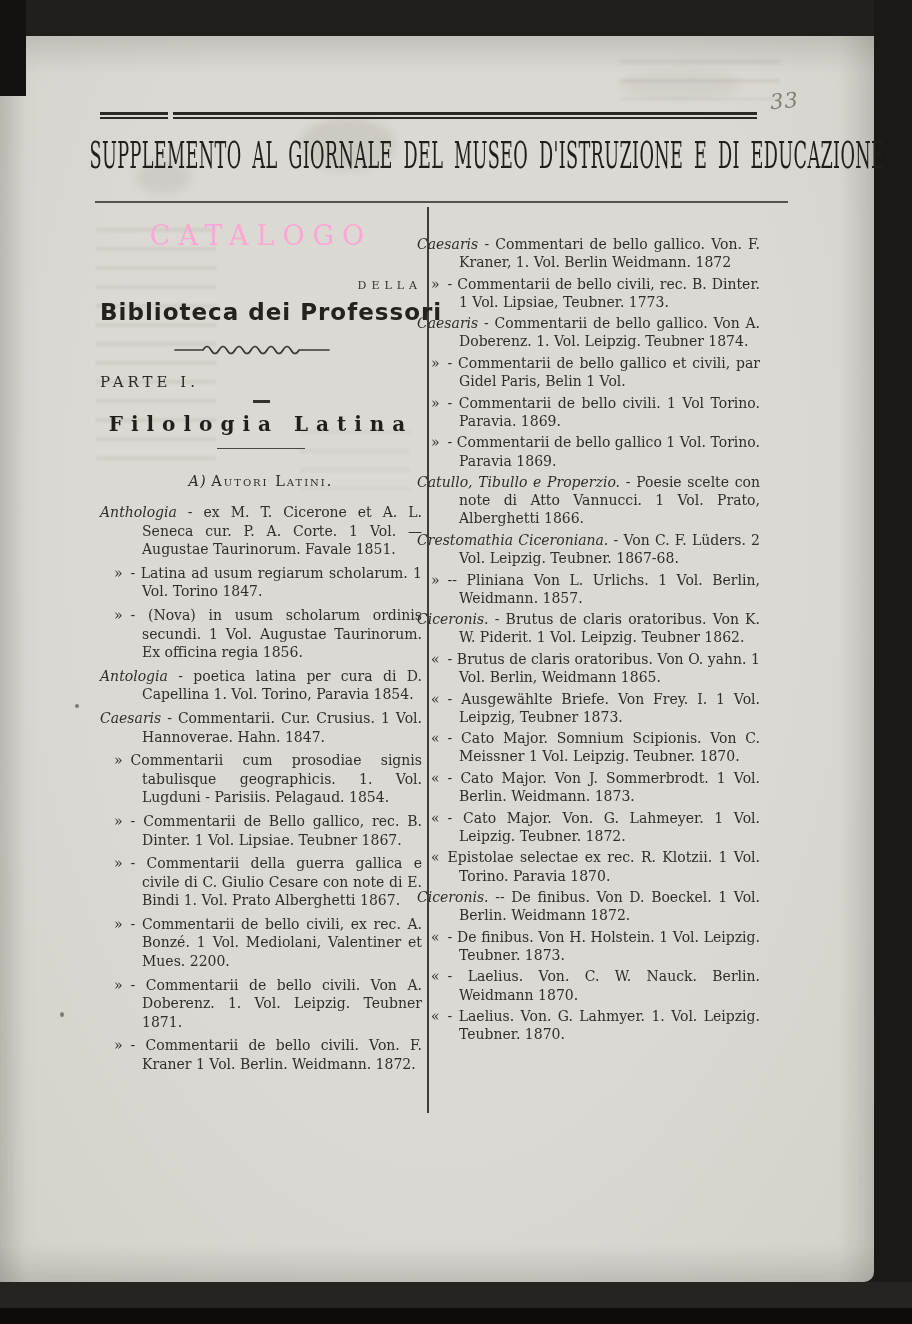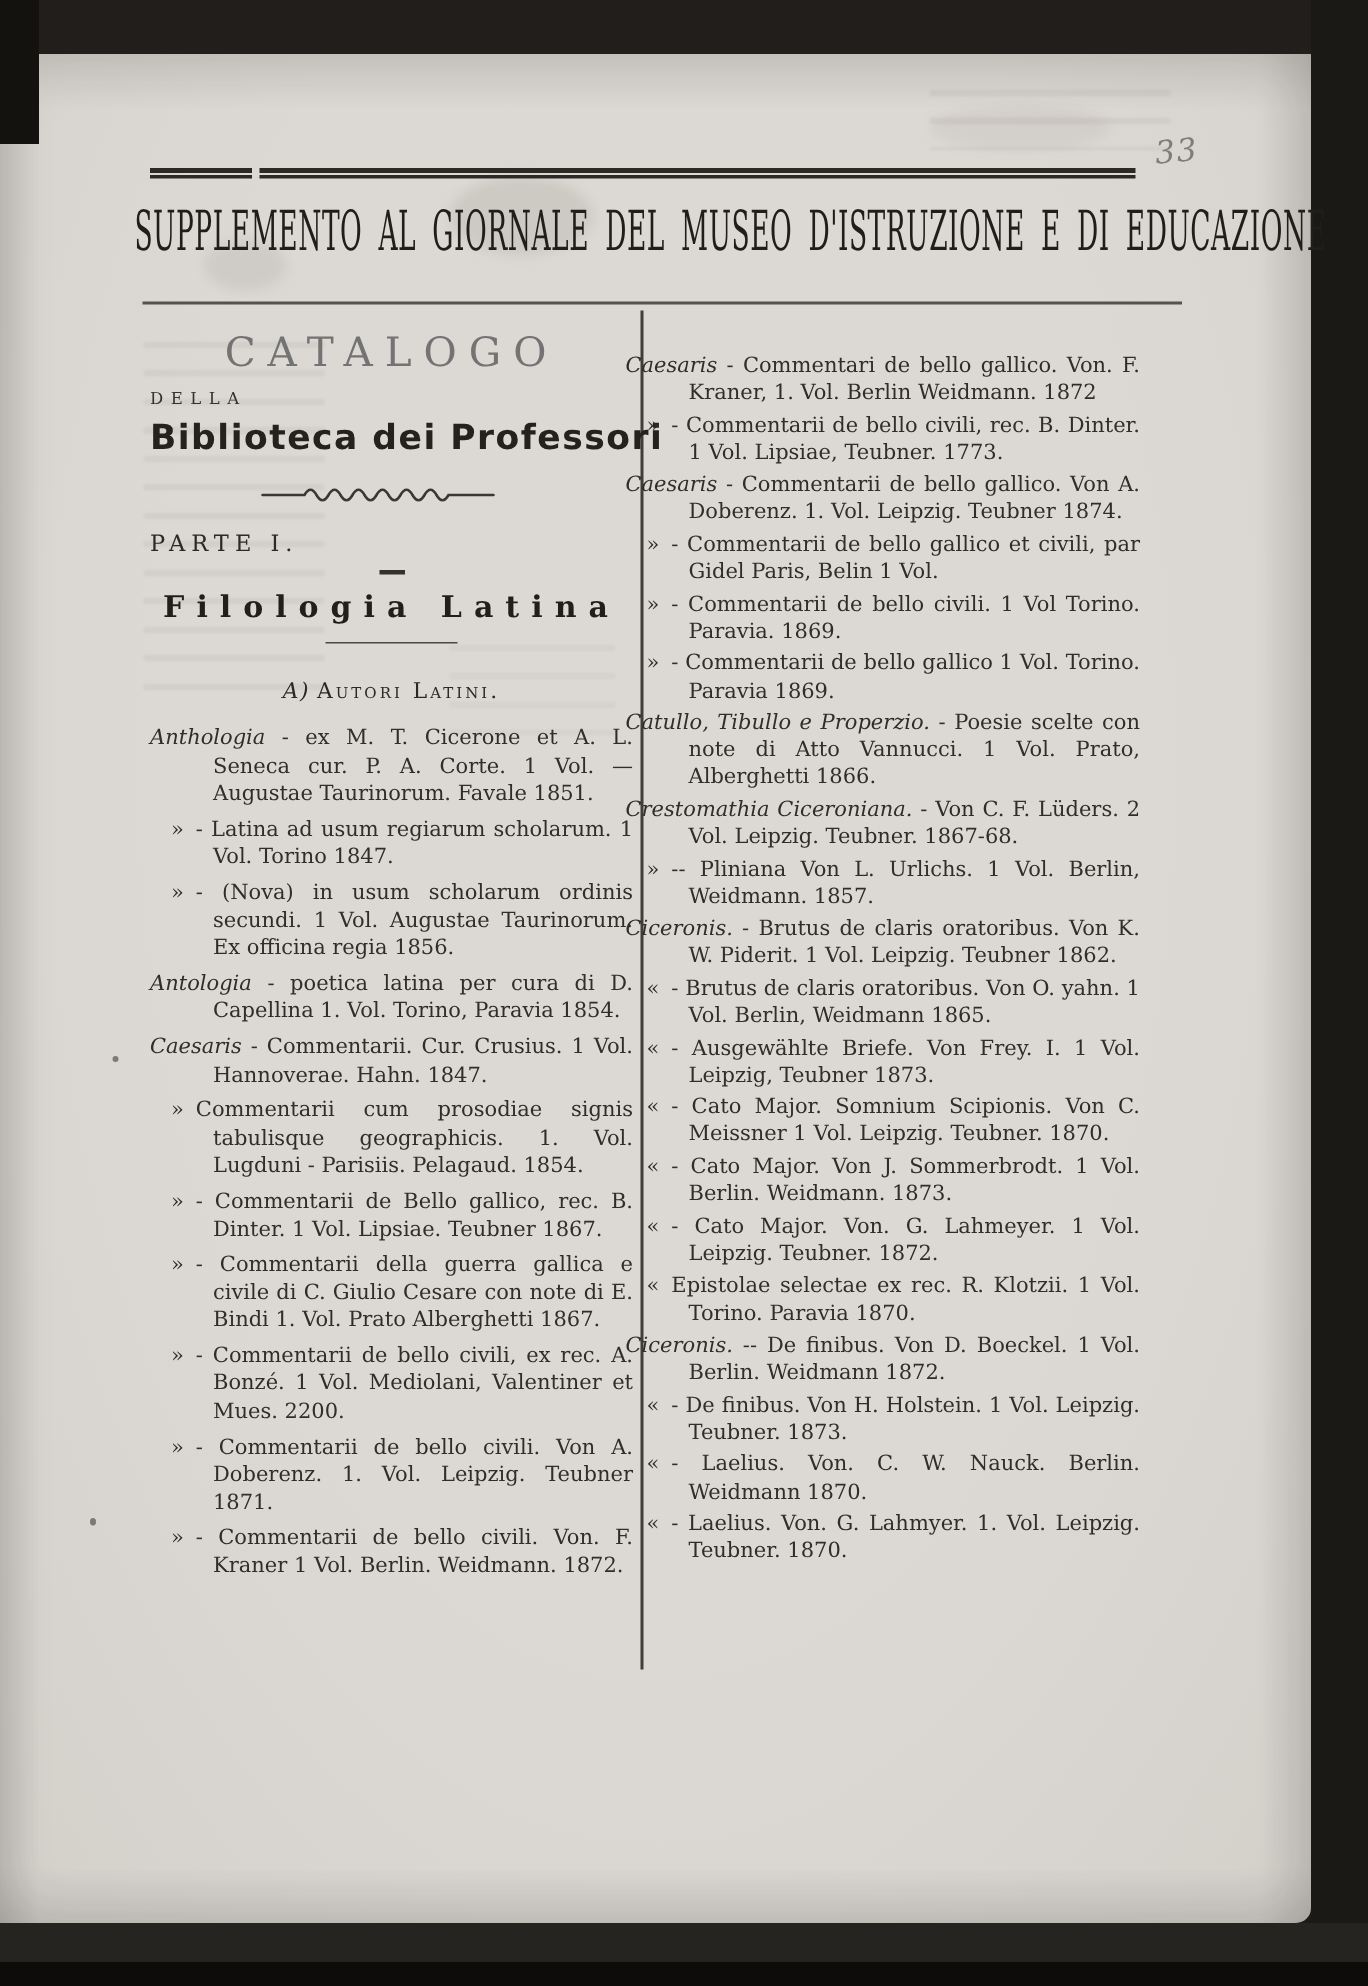--- a/index.html
+++ b/index.html
@@ -55,22 +55,22 @@
     position:absolute;left:-72px;top:134px;width:1010px;text-align:center;
     font-size:26px;color:#201e1a;letter-spacing:0.5px;word-spacing:7px;white-space:nowrap;
     transform:scale(0.68,1.42);transform-origin:50% 0;
   }
   .rule-thin{position:absolute;left:95px;top:201px;width:693px;height:2px;background:#55534c;}
   .col-divider{position:absolute;left:427px;top:207px;width:2px;height:906px;background:#403e39;}
 
   .left-col{position:absolute;left:100px;top:210px;width:322px;}
   .right-col{position:absolute;left:417px;top:221px;width:343px;}
 
-  .catalogo{margin-top:10px;text-align:center;font-size:27px;letter-spacing:8px;color:#737373;}
-  .della{margin-top:8px;text-align:left;font-size:11px;letter-spacing:5px;color:#34322c;}
+  .catalogo{margin-top:10px;text-align:center;font-size:27px;letter-spacing:8px;color:#f9a8d4;}
+  .della{margin-top:28px;text-align:right;font-size:11px;letter-spacing:5px;color:#34322c;}
   .biblioteca{
     margin-top:7px;text-align:center;
     font-family:"DejaVu Sans", sans-serif;font-weight:bold;font-size:23px;
     letter-spacing:1px;color:#24221e;white-space:nowrap;
   }
   .ornament{display:block;margin:16px auto 0;}
   .parte{margin-top:16px;text-align:left;font-size:15px;letter-spacing:4px;color:#2b2925;}
   .dash-rule{width:17px;height:2.5px;background:#33312c;margin:9px auto 0;}
   .filologia{margin-top:9px;text-align:center;font-weight:bold;font-size:20px;letter-spacing:8px;color:#211f1b;}
   .short-rule{width:88px;height:1.5px;background:#4a4843;margin:12px auto 0;}

